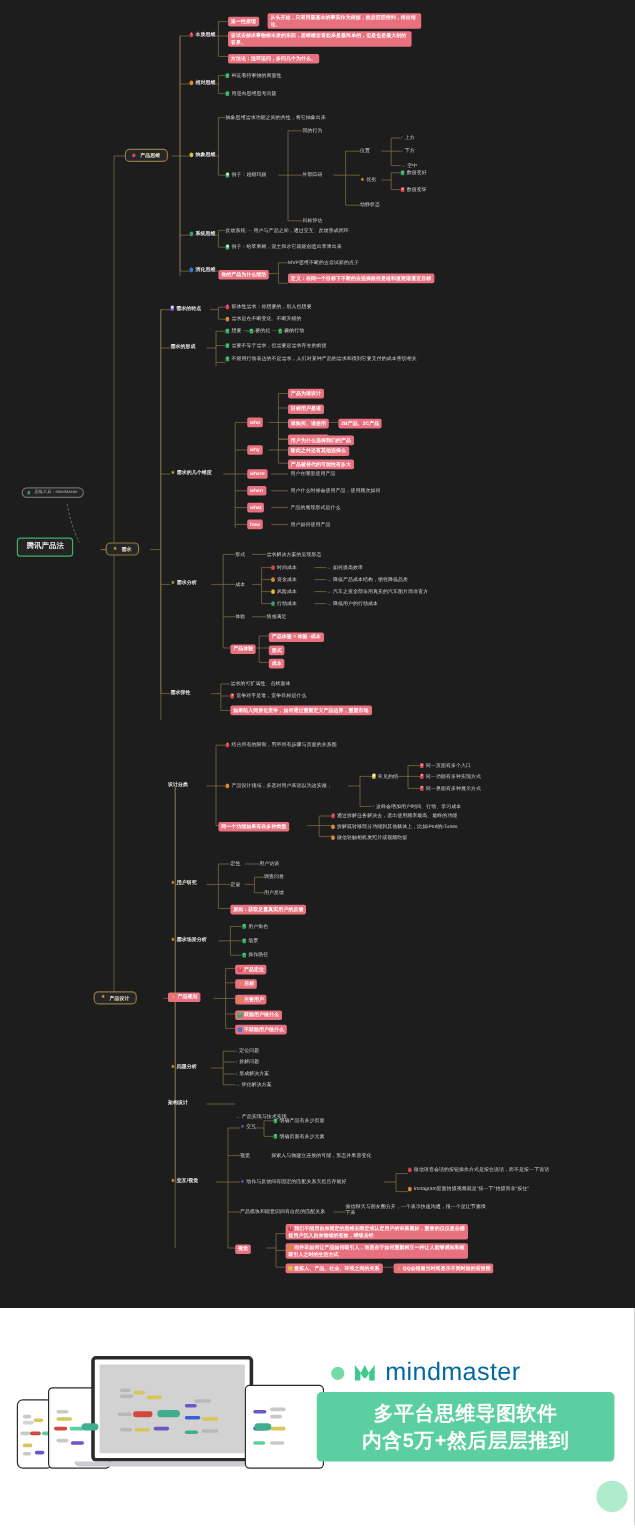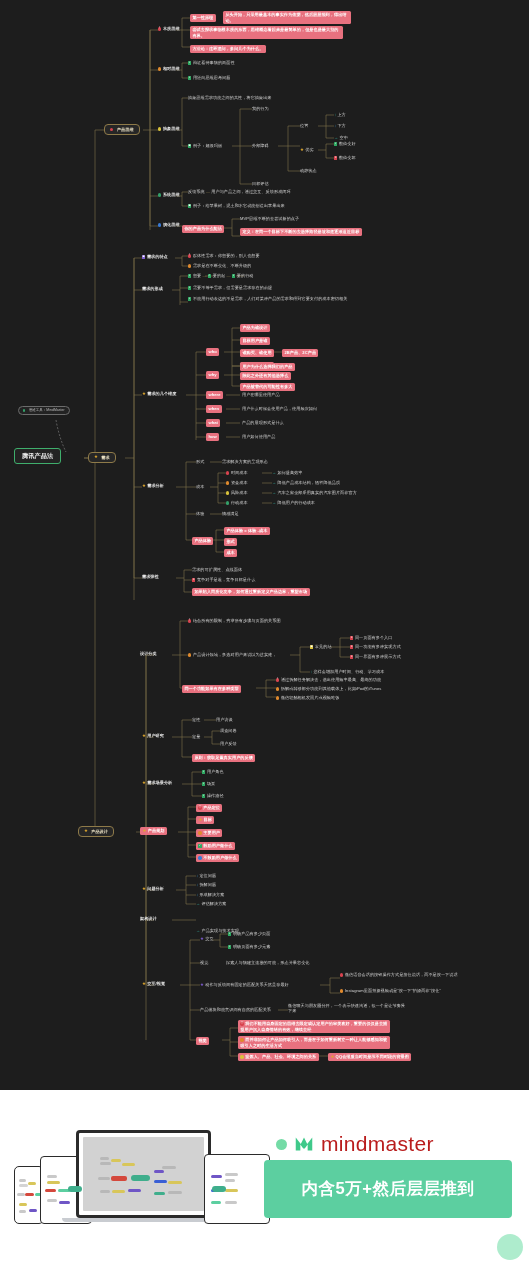--- a/index.html
+++ b/index.html
@@ -98,21 +98,21 @@
     background:#c9ccd1; border-radius:0 0 4px 4px;
   }
   .tabletR{
     position:absolute; left:190px; top:30px; width:66px; height:70px;
     background:#fff; border:1.5px solid #2b2b2b; border-radius:4px;
   }
   .mini{ position:absolute; border-radius:2px; height:3px; }
   .logo-row{ position:absolute; left:276px; top:42px; display:flex; align-items:center; gap:6px; }
   .logo-dot{ width:11px; height:11px; border-radius:50%; background:#74dba6; }
   .logo-mark{ width:22px; height:22px; }
-  .logo-text{ font-size:21px; color:#b91c1c; letter-spacing:.3px; }
+  .logo-text{ font-size:21px; color:#0369a1; letter-spacing:.3px; }
   .cta{
     position:absolute; left:264px; top:70px; width:248px; height:58px;
     background:#5ccfa0; border-radius:4px; display:flex; flex-direction:column;
     align-items:center; justify-content:center; gap:1px;
   }
   .cta div{ color:#fff; font-weight:bold; font-size:16.5px; letter-spacing:.5px; }
   .blob{ position:absolute; right:6px; bottom:20px; width:26px; height:26px; border-radius:50%; background:#aeeccd; }
 </style>
 </head>
 <body>
@@ -487,16 +487,17 @@
 
   <div class="logo-row">
     <span class="logo-dot"></span>
     <svg class="logo-mark" viewBox="0 0 24 24">
       <path d="M3 19 L3 5 L8.5 12 L12 5 L15.5 12 L21 5 L21 19 L16 19 L16 12.5 L12.8 17 L11.2 17 L8 12.5 L8 19 Z" fill="#3fc98a"></path>
     </svg>
     <span class="logo-text">mindmaster</span>
   </div>
 
   <div class="cta">
+    <div>多平台思维导图软件</div>
     <div>内含5万+然后层层推到</div>
   </div>
   <span class="blob"></span>
 </div>
 
 </body></html>

